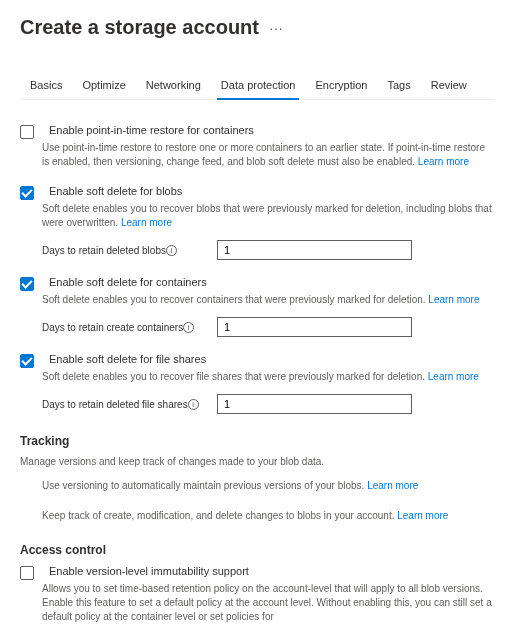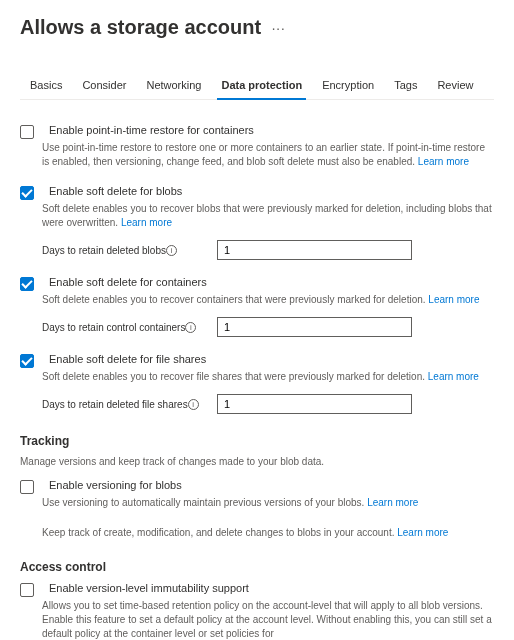--- a/index.html
+++ b/index.html
@@ -3,21 +3,21 @@
 <meta charset="utf-8">
 <style>
 * { box-sizing: border-box; margin: 0; padding: 0; }
 body { font-family: "Segoe UI", Arial, sans-serif; font-size: 11px; color: #323130; width: 514px; background: #fff; }
 .container { padding: 16px 20px 0 20px; }
 .header { display: flex; align-items: center; margin-bottom: 12px; }
 .title { font-size: 20px; font-weight: 600; color: #323130; }
 .ellipsis { margin-left: 10px; color: #605e5c; font-size: 14px; }
 .tabs { display: flex; border-bottom: 1px solid #edebe9; margin-bottom: 24px; gap: 0; margin-top: 34px; }
 .tab { padding: 6px 10px 8px 10px; font-size: 11px; color: #323130; cursor: pointer; position: relative; }
-.tab.active { font-weight: 700; }
+.tab.active { font-weight: 400; }
 .tab.active::after { content:""; position:absolute; left:6px; right:6px; bottom:-1px; height:2px; background:#0078d4; }
 .section { margin-bottom: 20px; }
 .opt { margin-bottom: 16px; }
 .opt-row { display: flex; align-items: flex-start; gap: 15px; }
 .cb { width: 14px; height: 14px; border: 1px solid #605e5c; border-radius: 2px; flex-shrink: 0; margin-top: 1px; position: relative; cursor: pointer; background:#fff; }
 .cb.checked { background: #0078d4; border-color: #0078d4; }
 .cb.checked::after { content:""; position:absolute; left:3px; top:0px; width:4px; height:8px; border: solid #fff; border-width: 0 2px 2px 0; transform: rotate(45deg); }
 .opt-label { font-size: 11px; color: #323130; }
 .opt-desc { font-size: 10px; color: #605e5c; margin-left: 22px; margin-top: 2px; line-height: 1.4; }
 .link { color: #0078d4; cursor: pointer; }
@@ -27,27 +27,27 @@
 .field-input { width: 195px; height: 20px; border: 1px solid #605e5c; padding: 2px 6px; font-size: 11px; font-family: inherit; }
 .section-heading { font-size: 12px; font-weight: 600; color: #323130; margin-bottom: 8px; margin-top:8px; }
 .section-sub { font-size: 10px; color: #605e5c; margin-bottom: 12px; }
 .para { font-size: 10px; color: #605e5c; margin-left: 22px; margin-top: 8px; line-height:1.4; }
 </style>
 </head>
 <body>
 
 <div class="container">
   <div class="header">
-    <div class="title">Allows a storage account</div>
+    <div class="title">Create a storage account</div>
     <div class="ellipsis">···</div>
   </div>
 
   <div class="tabs">
     <div class="tab">Basics</div>
-    <div class="tab">Consider</div>
+    <div class="tab">Optimize</div>
     <div class="tab">Networking</div>
     <div class="tab active">Data protection</div>
     <div class="tab">Encryption</div>
     <div class="tab">Tags</div>
     <div class="tab">Review</div>
   </div>
 
   <div class="section">
     <div class="opt">
       <div class="opt-row">
@@ -82,21 +82,21 @@
       <div class="opt-row">
         <div class="cb checked"></div>
         <div class="opt-label">Enable soft delete for containers</div>
       </div>
       <div class="opt-desc">
         <span>Soft delete enables you to recover containers that were previously marked for deletion.</span>
         <span class="link">Learn more</span>
       </div>
       <div class="field-row">
         <div class="field-label">
-          <span>Days to retain control containers</span>
+          <span>Days to retain create containers</span>
           <span class="info-icon">i</span>
         </div>
         <input class="field-input" value="1" style="">
       </div>
     </div>
 
     <div class="opt">
       <div class="opt-row">
         <div class="cb checked"></div>
         <div class="opt-label">Enable soft delete for file shares</div>
@@ -113,24 +113,20 @@
         <input class="field-input" value="1" style="">
       </div>
     </div>
   </div>
 
   <div class="section">
     <div class="section-heading">Tracking</div>
     <div class="section-sub">Manage versions and keep track of changes made to your blob data.</div>
 
     <div class="opt">
-      <div class="opt-row">
-        <div class="cb"></div>
-        <div class="opt-label">Enable versioning for blobs</div>
-      </div>
       <div class="opt-desc">
         <span>Use versioning to automatically maintain previous versions of your blobs.</span>
         <span class="link">Learn more</span>
       </div>
     </div>
 
     <div class="opt">
       <div class="opt-desc">
         <span>Keep track of create, modification, and delete changes to blobs in your account.</span>
         <span class="link">Learn more</span>

